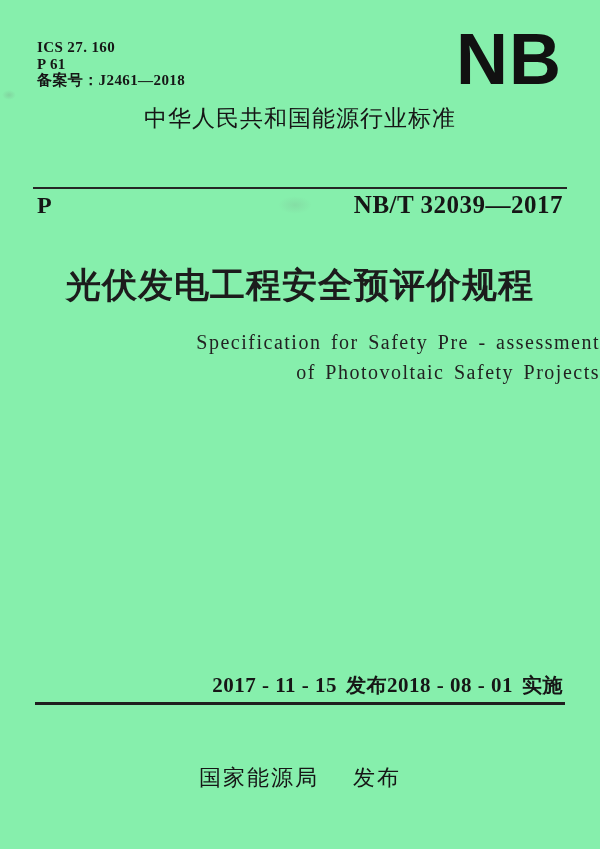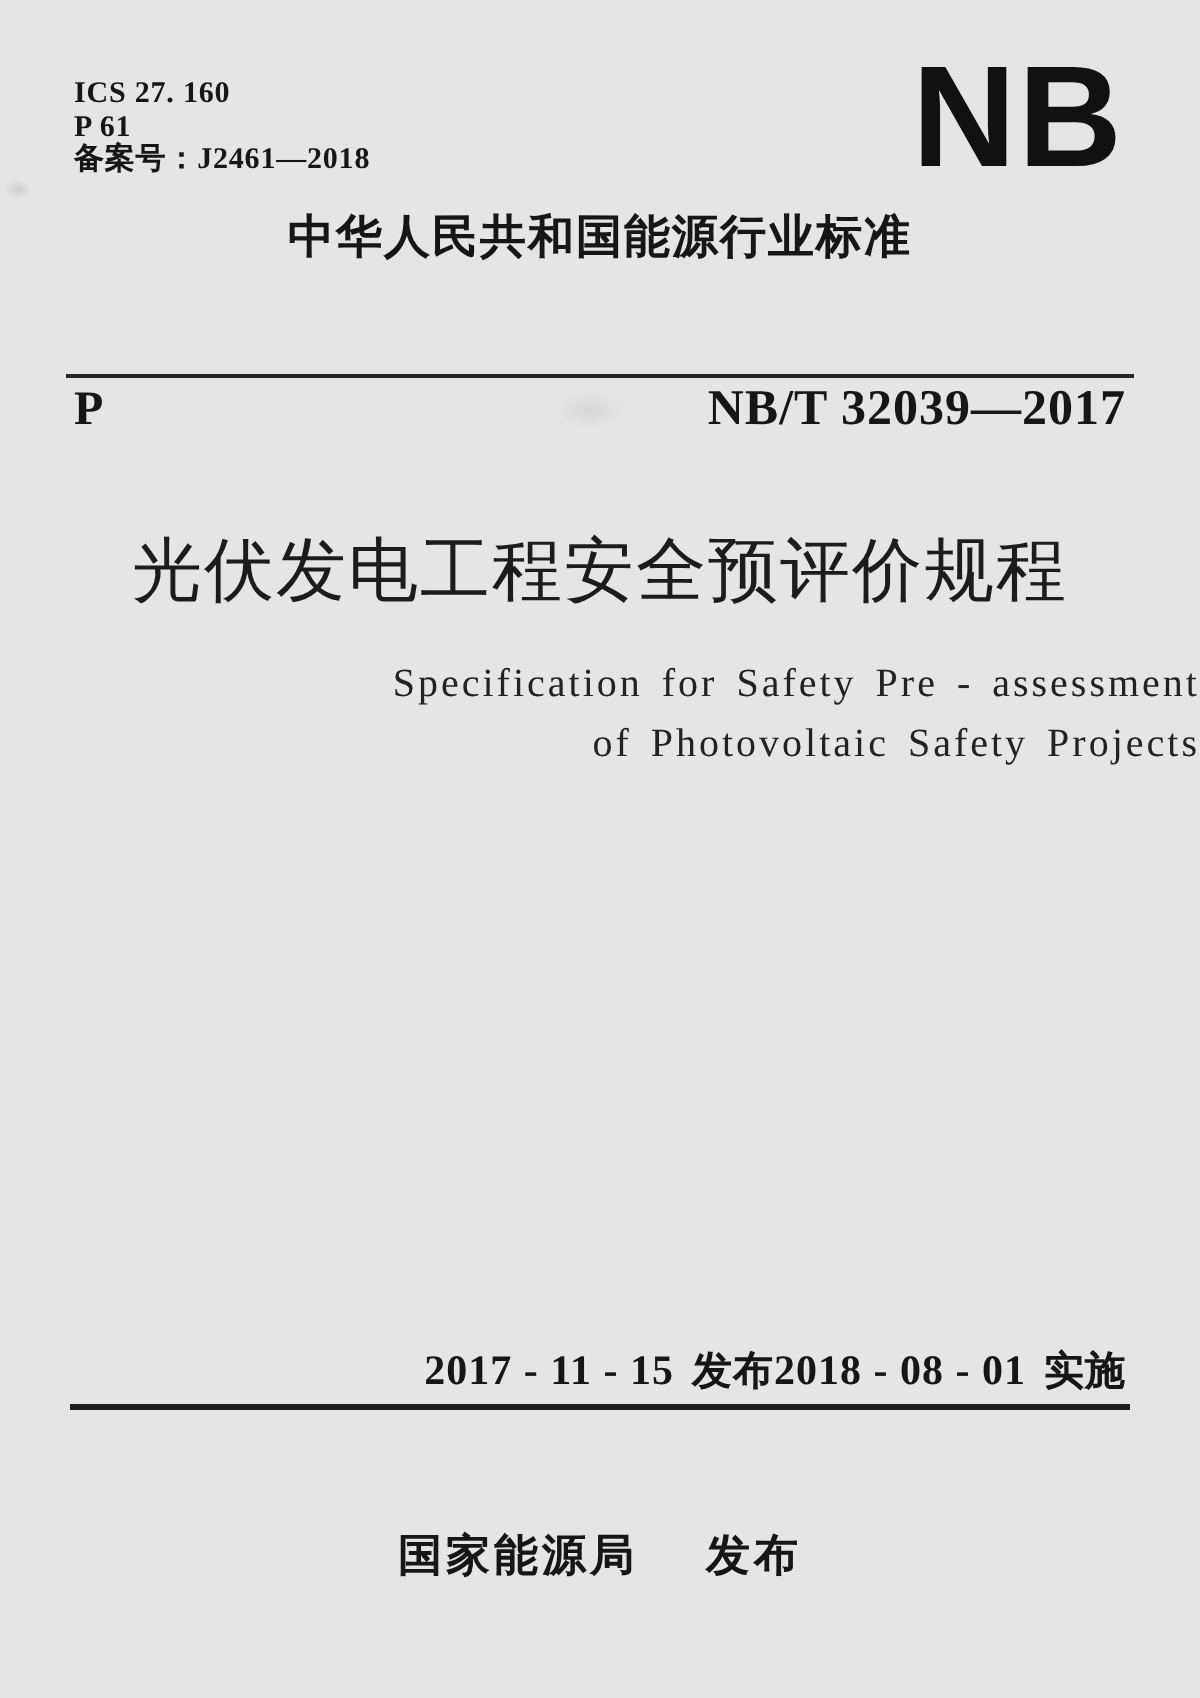--- a/index.html
+++ b/index.html
@@ -4,21 +4,21 @@
 <style>
   html, body {
     margin: 0;
     padding: 0;
     background: #ffffff;
   }
   .page {
     position: relative;
     width: 600px;
     height: 849px;
-    background: #e5e5e5;
+    background: #86efac;
     color: #161616;
     overflow: hidden;
   }
 
   
   .meta {
     position: absolute;
     left: 37px;
     top: 39px;
     font-family: "Liberation Serif", "DejaVu Serif", serif;
@@ -43,21 +43,21 @@
   }
 
   
   .category {
     position: absolute;
     top: 103px;
     left: 0;
     right: 0;
     text-align: center;
     font-family: "Liberation Sans", "DejaVu Sans", sans-serif;
-    font-weight: bold;
+    font-weight: normal;
     font-size: 23px;
     letter-spacing: 1px;
     white-space: nowrap;
   }
 
   
   .numrow {
     position: absolute;
     top: 143px;
     left: 37px;
@@ -85,21 +85,21 @@
 
   
   .title-zh {
     position: absolute;
     top: 262px;
     left: 0;
     right: 0;
     margin: 0;
     text-align: center;
     font-family: "Liberation Serif", "DejaVu Serif", serif;
-    font-weight: 400;
+    font-weight: 700;
     font-size: 35px;
     letter-spacing: 1px;
     white-space: nowrap;
     color: #1c1c1c;
   }
 
   
   .title-en {
     position: absolute;
     top: 327px;
@@ -138,21 +138,21 @@
   }
 
   
   .publisher {
     position: absolute;
     top: 763px;
     left: 0;
     right: 0;
     text-align: center;
     font-family: "Liberation Sans", "DejaVu Sans", sans-serif;
-    font-weight: bold;
+    font-weight: normal;
     font-size: 22px;
     letter-spacing: 2px;
     white-space: nowrap;
   }
   .pub-label { margin-left: 34px; }
 
   
   .smudge {
     position: absolute;
     border-radius: 50%;

